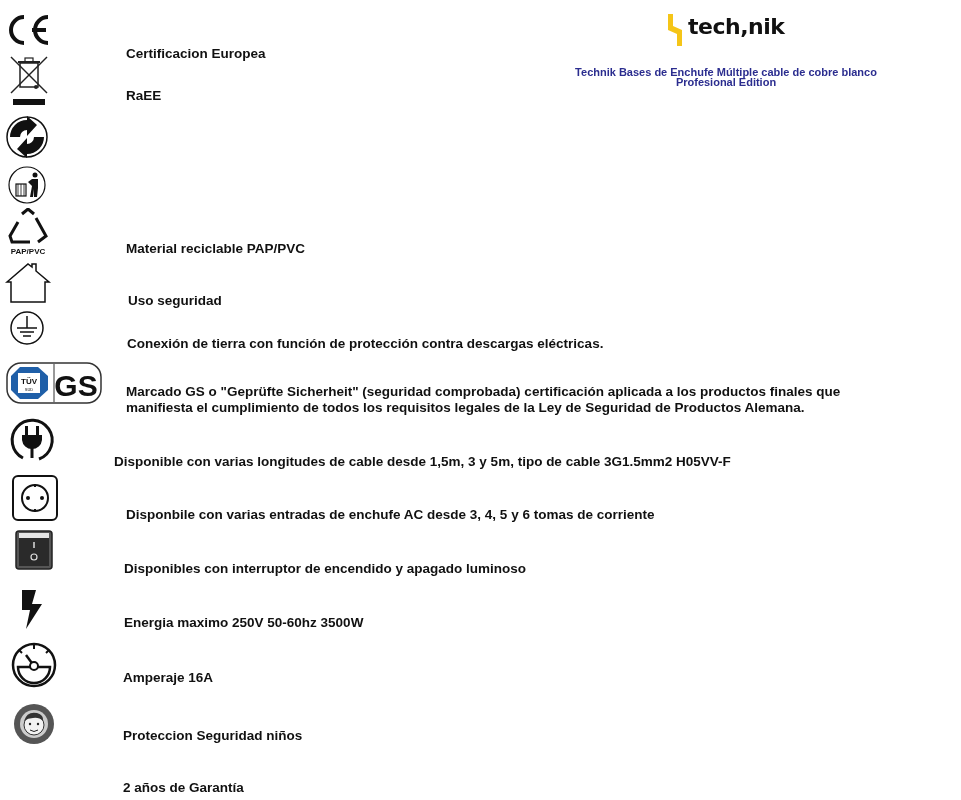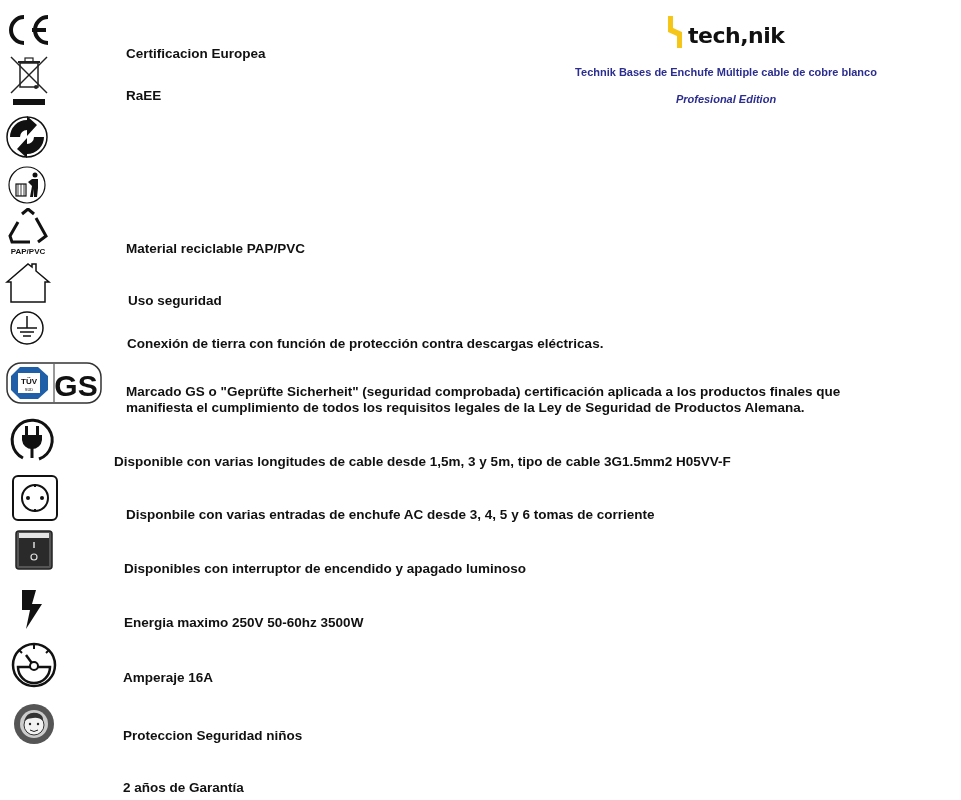--- a/index.html
+++ b/index.html
@@ -1,25 +1,25 @@
 <!DOCTYPE html>
 <html><head>
 <meta charset="utf-8">
 <style>
   html, body { margin:0; padding:0; background:#ffffff; }
   body { width:961px; height:800px; position:relative; overflow:hidden;
          font-family:"Liberation Sans", sans-serif; color:#111; }
   .icon { position:absolute; display:block; }
   .label { position:absolute; font-weight:bold; font-size:13.5px; color:#111; white-space:nowrap; line-height:16px;margin-top:20px; }
   .label.multi { white-space:normal; width:760px; line-height:16px; }
-  .brand { position:absolute; left:666px; top:14px; height:34px; display:flex; align-items:flex-end; }
+  .brand { position:absolute; left:666px; top:14px; height:34px; display:flex; align-items:flex-start; }
   .brand-text { font-family:"DejaVu Sans", sans-serif; font-weight:bold; font-size:22px; color:#111; letter-spacing:-0.5px; margin-left:4px; }
   .title { position:absolute; left:500px; width:452px; text-align:center; font-weight:bold; color:#2b2d8f; font-size:11px; }
   .title.t1 { top:66px; }
-  .title.t2 { top:93px; font-style:italic; }
+  .title.t2 { top:76px; }
 </style>
 </head>
 <body>
 
 <div class="brand">
   <svg width="18" height="32" viewBox="0 0 18 32">
     <path d="M2 0 L7 0 L7 12 L16 16 L16 32 L11 32 L11 20 L2 16 Z" fill="#f5c518"></path>
   </svg>
   <span class="brand-text">tech,nik</span>
 </div>

